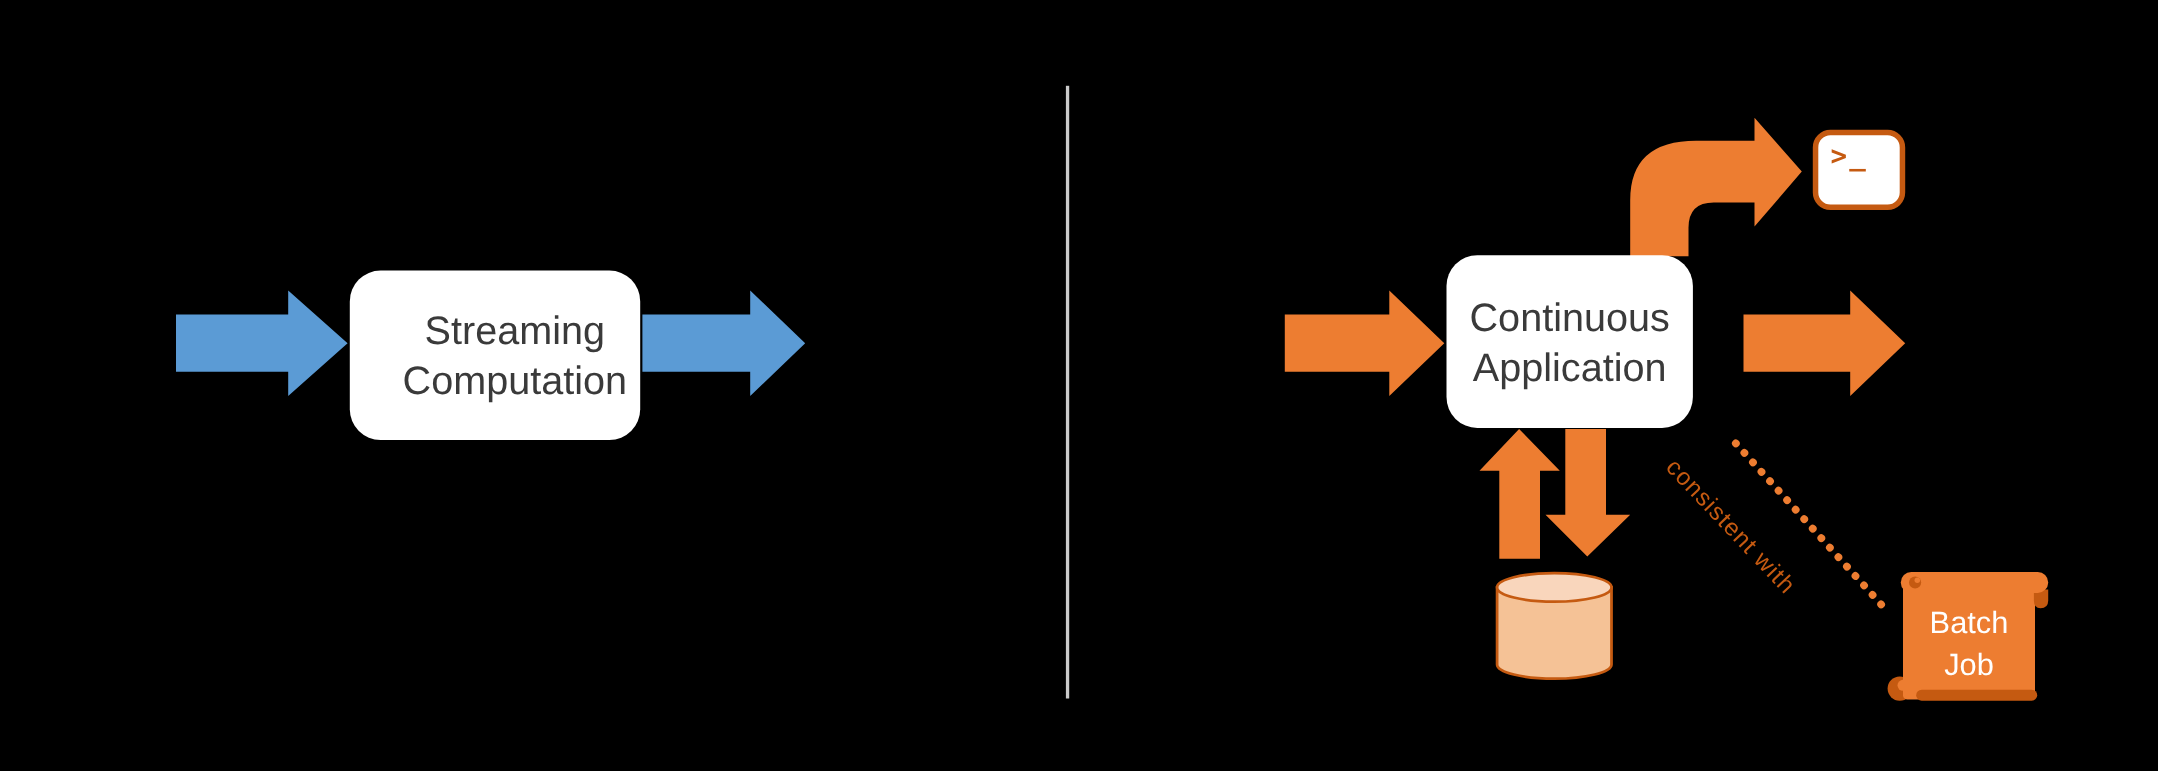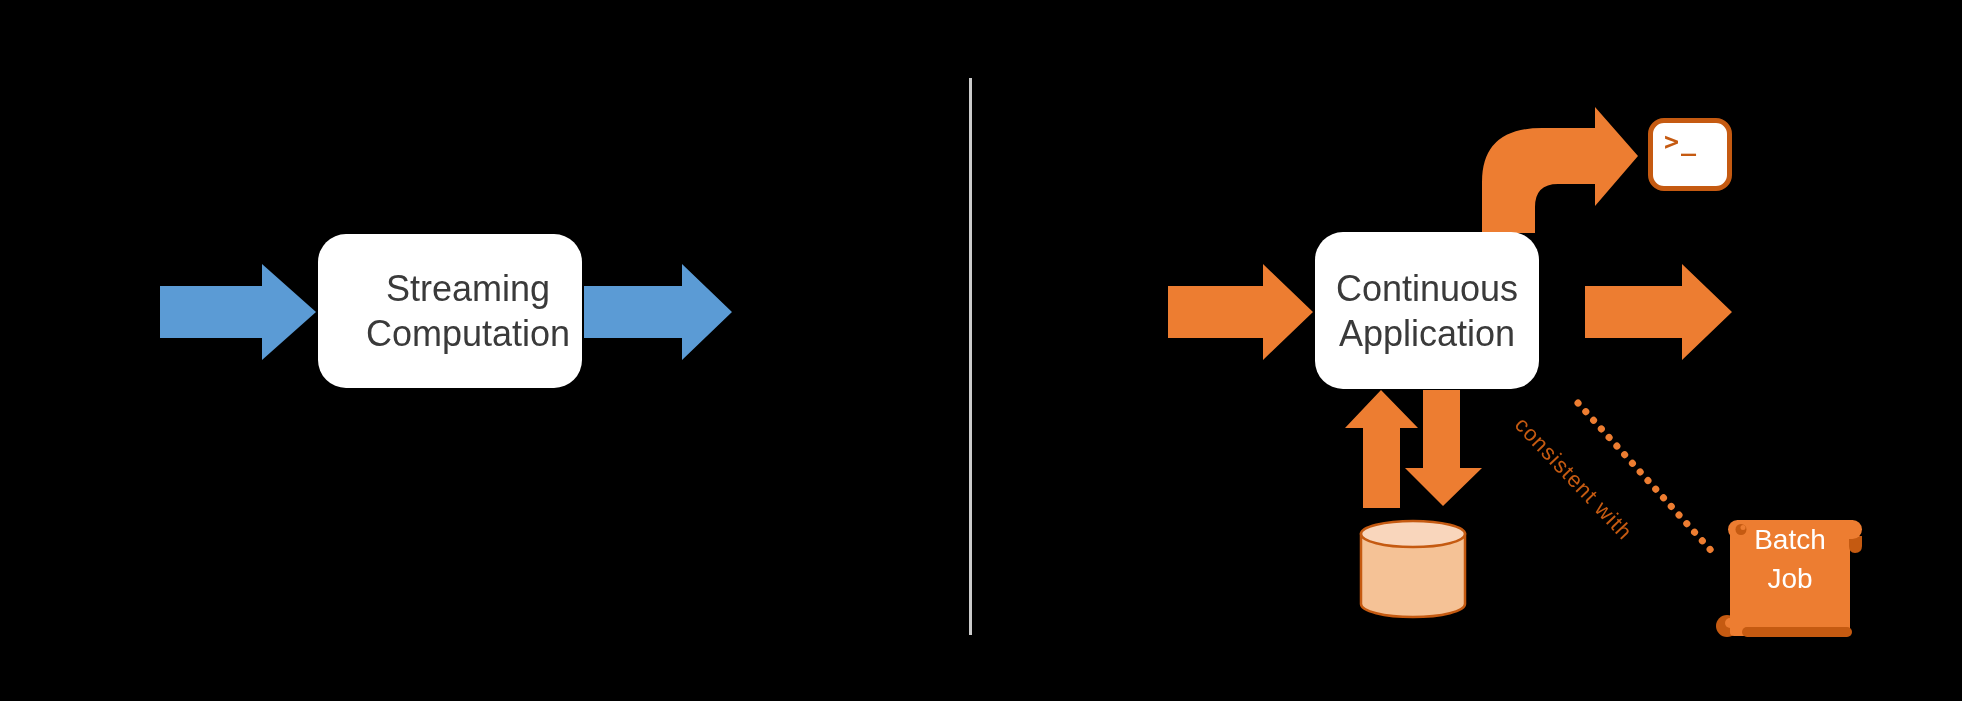--- a/index.html
+++ b/index.html
@@ -30,21 +30,21 @@
     justify-content: center;
     text-align: center;
   }
   .node-box .box-label {
     font-size: 36px;
     line-height: 45px;
     color: #3A3A3A;
     font-weight: 300;
     white-space: pre-line;
   }
-  .box-streaming { left: 318px; top: 234px; width: 264px; height: 154px; padding-left: 36px; }
+  .box-streaming { left: 318px; top: 246px; width: 264px; height: 154px; padding-left: 36px; }
   .box-continuous { left: 1315px; top: 232px; width: 224px; height: 157px; }
 
   .terminal-icon {
     position: absolute;
     left: 1648px; top: 118px;
     width: 84px; height: 73px;
     background: #FFFFFF;
     border: 5px solid #C55A11;
     border-radius: 16px;
   }
@@ -65,21 +65,21 @@
     font-size: 22px;
     letter-spacing: 1px;
     color: #C55A11;
     transform: rotate(46.5deg);
     transform-origin: 0 0;
     white-space: nowrap;
   }
 
   .scroll-label {
     position: absolute;
-    left: 1730px; top: 520px;
+    left: 1730px; top: 546px;
     width: 120px;
     text-align: center;
     font-size: 28px;
     line-height: 39px;
     color: #FFFFFF;
     font-weight: 300;
     white-space: pre-line;
   }
 </style>
 </head>

